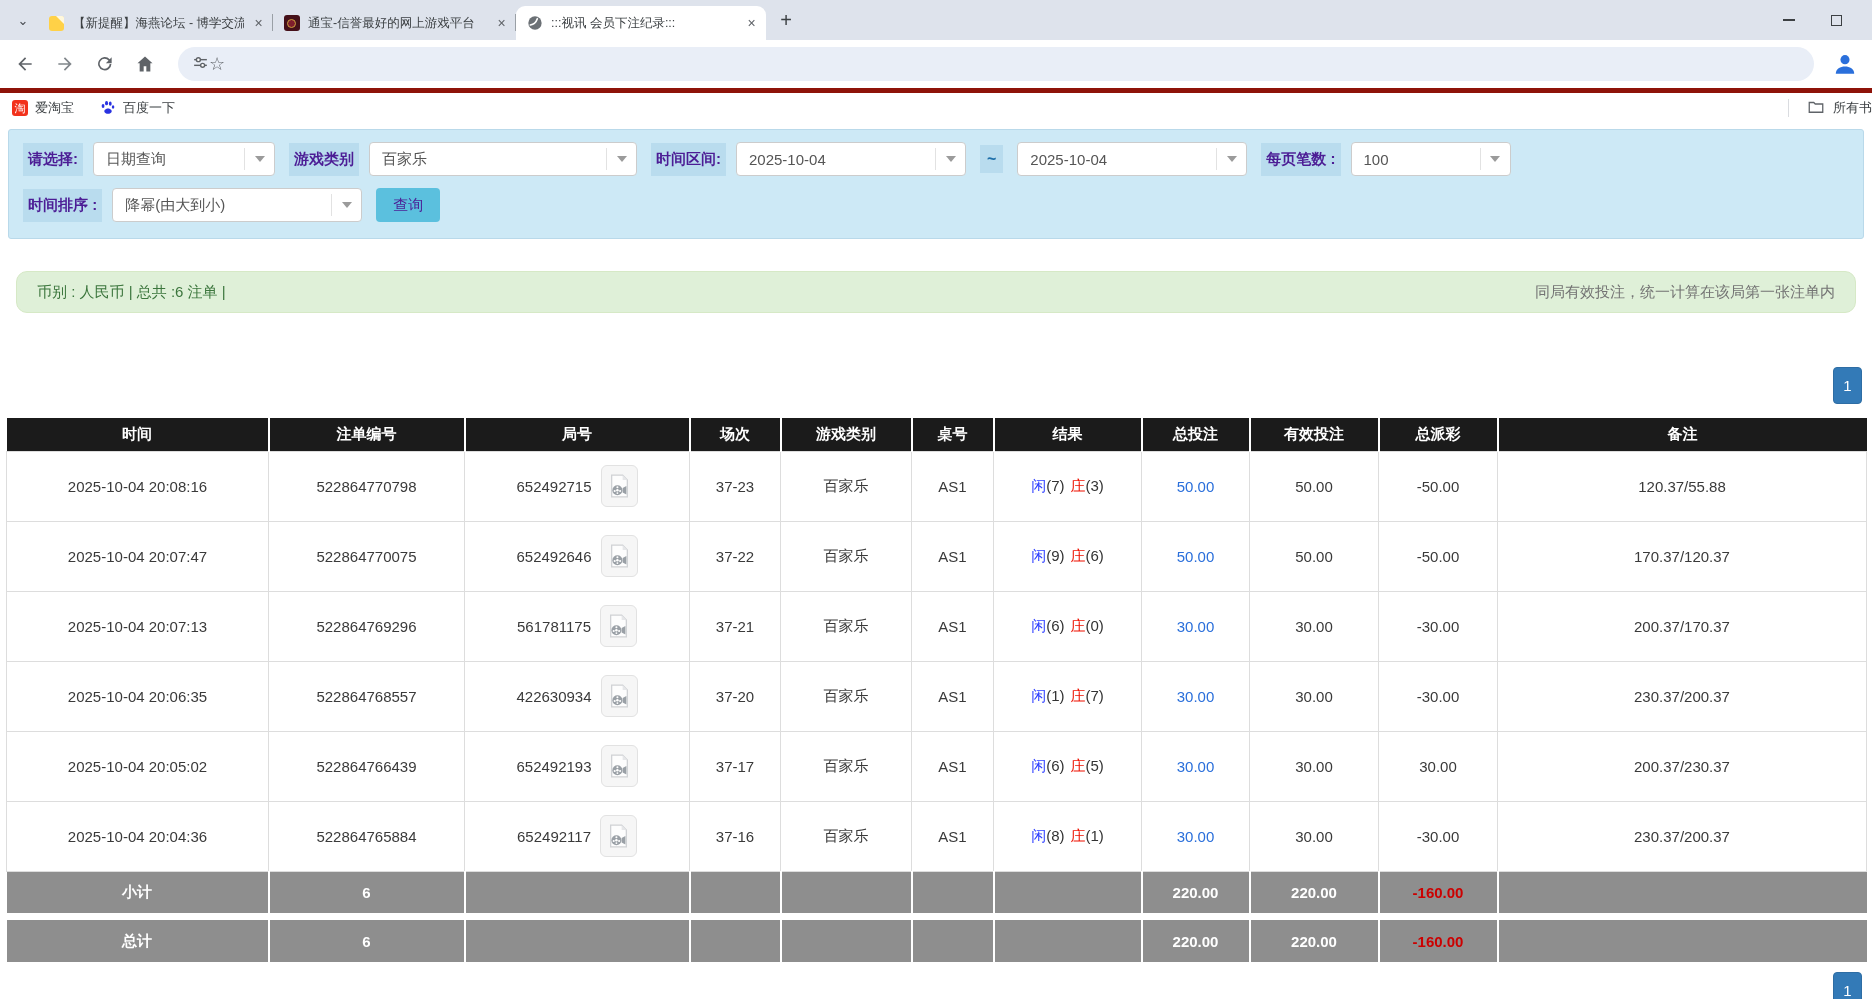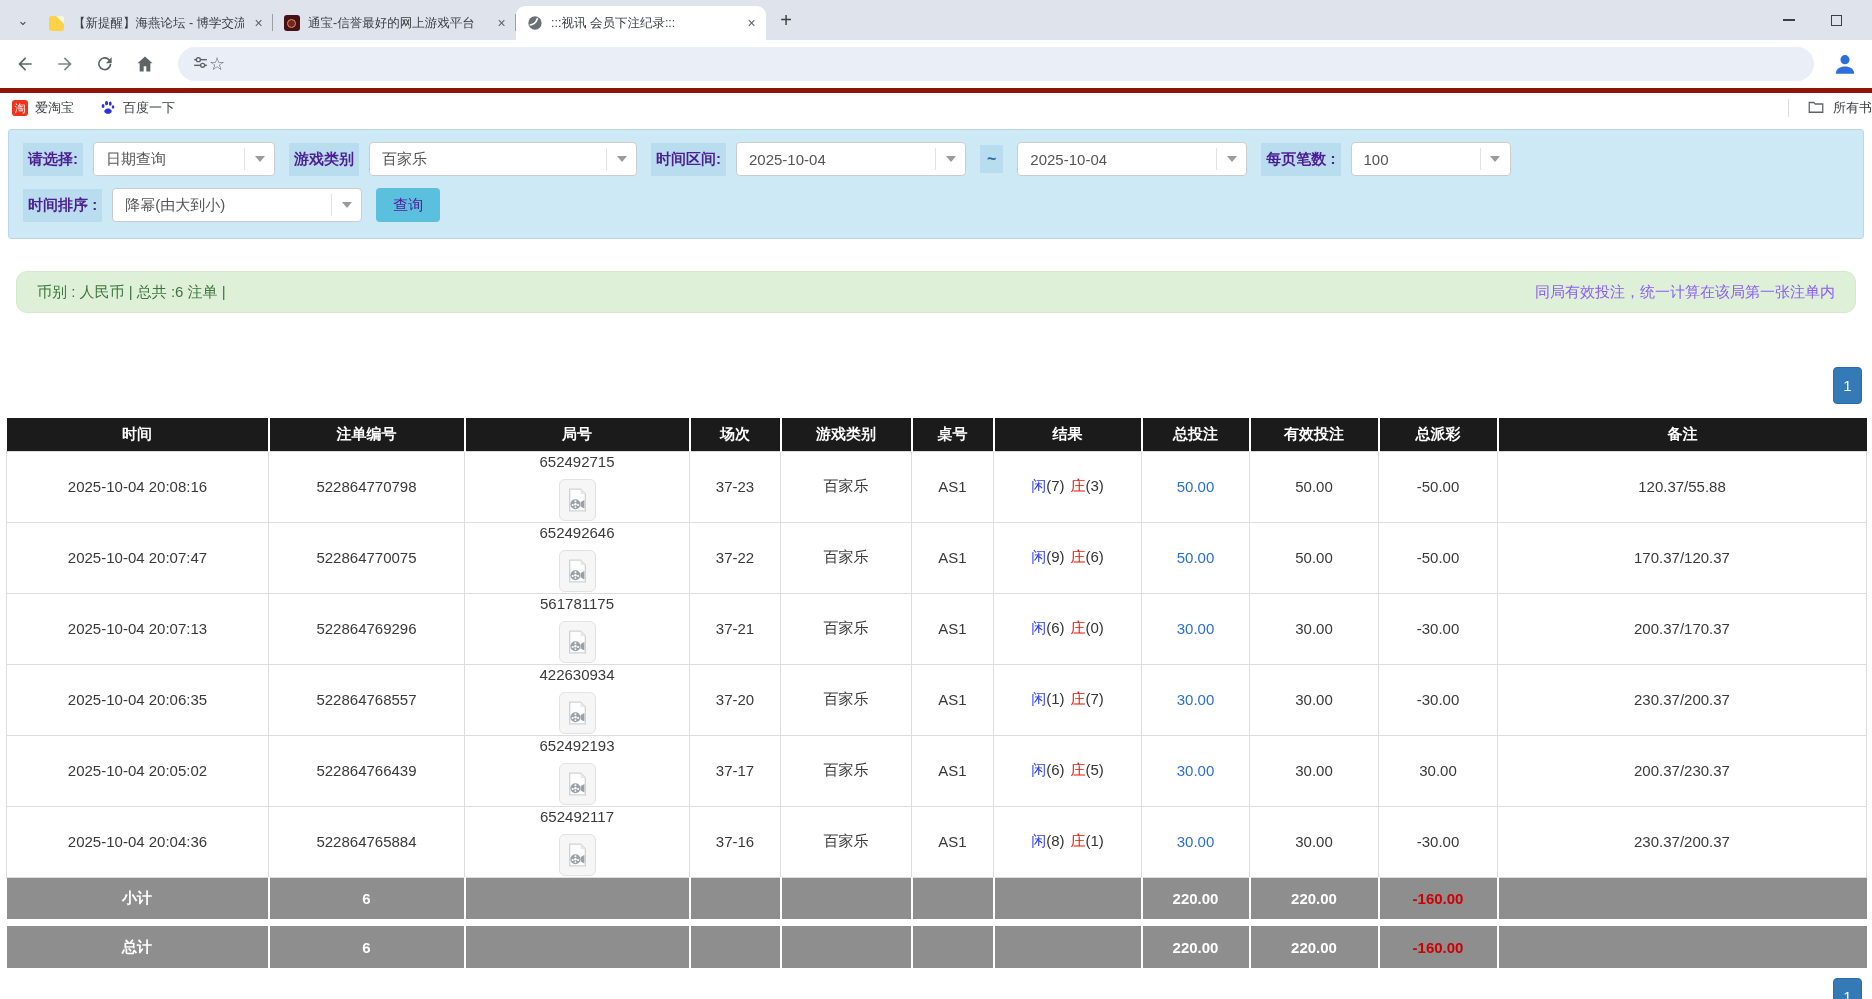--- a/index.html
+++ b/index.html
@@ -42,30 +42,30 @@
   .frow { display:flex; align-items:center; }
   .frow + .frow { margin-top:12px; }
   .flabel { background:#b9dcee; color:#4c1d95; font-weight:bold; font-size:15px; padding:7px 5px; white-space:nowrap; }
   .fsel { background:#fff; border:1px solid #ccc; border-radius:4px; height:34px; display:flex; align-items:center; justify-content:space-between; padding:0 0 0 12px; color:#555; font-size:15px; margin:0 14px 0 10px; }
   .fsel .caret { width:30px; height:22px; border-left:1px solid #e2e2e2; display:flex; align-items:center; justify-content:center; }
   .fsel .caret i { border:5px solid transparent; border-top:6px solid #9b9b9b; margin-top:5px; }
   .tilde { background:#b9dcee; color:#1e6fa9; font-weight:bold; padding:5px 7px; margin-right:14px; }
   .search-btn { background:#5bc0de; color:#4c1d95; border:none; border-radius:4px; height:34px; padding:0 17px; font-size:15px; cursor:pointer; }
   .summary-bar { margin:32px 16px 0; background:#dff0d8; border:1px solid #d6e9c6; border-radius:11px; height:42px; display:flex; align-items:center; justify-content:space-between; padding:0 20px; font-size:15px; }
   .sum-left { color:#3c763d; }
-  .sum-right { color:#8b5cf6; }
+  .sum-right { color:#737373; }
   .pager { display:flex; justify-content:flex-end; margin:54px 10px 0; }
   .pager.bottom { margin-top:10px; }
   .pg { min-width:29px; height:37px; background:#337ab7; border:1px solid #2e6da4; border-radius:4px; color:#fff; font-size:15px; display:flex; align-items:center; justify-content:center; }
   
   table.records { margin:14px 0 0 6px; width:1860px; border-collapse:collapse; table-layout:fixed; font-size:15px; }
   .records th { background:#1b1b1b; color:#fff; font-weight:bold; height:33px; border-right:2px solid #fff; font-size:15px; }
   .records th:last-child { border-right:none; }
   .records tbody td { border:1px solid #ddd; text-align:center; height:70px; color:#3a3a3a; }
-  .round-wrap { display:inline-flex; align-items:center; gap:9px;flex-direction:column; }
+  .round-wrap { display:inline-flex; align-items:center; gap:9px; }
   .vid-btn { width:37px; height:42px; background:#f6f6f6; border:1px solid #e2e2e2; border-radius:6px; display:inline-flex; align-items:center; justify-content:center; cursor:pointer; }
   .bet-link { color:#2a6fdb; cursor:pointer; }
   .rp { color:#2a3bff; }
   .rb { color:#ee1100; margin-left:6px; }
   .rn { color:#333; }
   td.neg { color:#f00; }
   tr.grey td { background:#8e8e8e; color:#fff; font-weight:bold; height:42px; border:none; border-right:2px solid #fff; text-align:center; }
   tr.grey td:last-child { border-right:none; }
   tr.gap td { height:7px; background:#fff; border:none; padding:0; }
   tr.grey td.neg-dark { color:#c00; }

